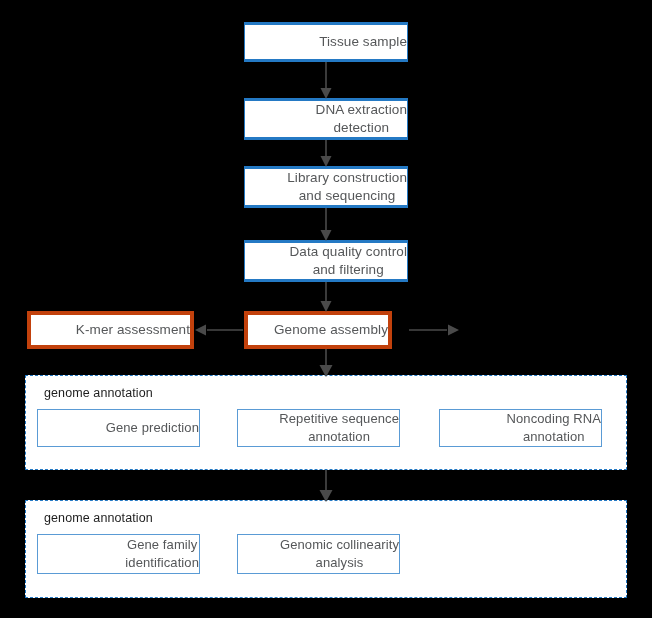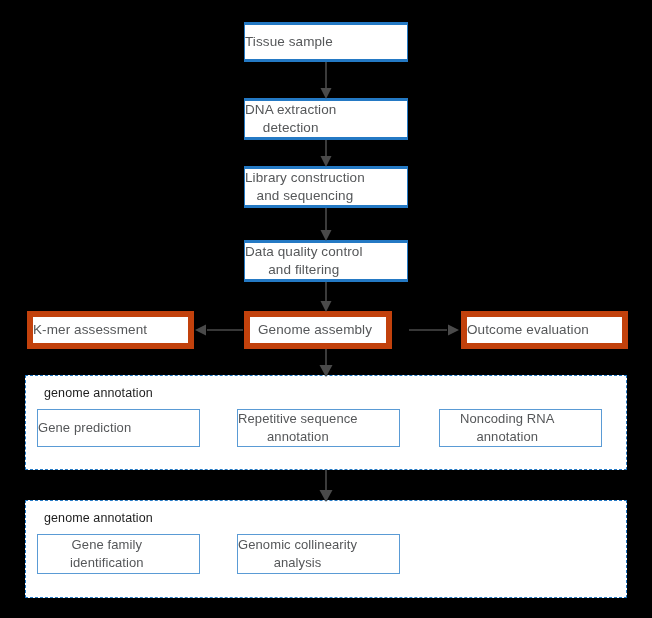--- a/index.html
+++ b/index.html
@@ -22,37 +22,37 @@
     background: #000000;
   }
 
   
   .node {
     position: absolute;
     background: #ffffff;
     box-sizing: border-box;
     display: flex;
     align-items: center;
-    justify-content: flex-start;
+    justify-content: flex-end;
     text-align: center;
     color: #555759;
     font-size: 13.5px;
     line-height: 1.35;
     letter-spacing: .1px;
   }
   
   .node.accent {
     border-top: 3px solid #2479c4;
     border-bottom: 3px solid #2479c4;
     border-left: 1px solid #2479c4;
     border-right: 1px solid #2479c4;
   }
   
   .node.plain {
-    border: 6px solid #c2410c;
+    border: 4px solid #c2410c;
   }
   
   .node.sub {
     border: 1px solid #5a9bd5;
     font-size: 13px;
   }
 
   
   .group {
     position: absolute;
@@ -107,23 +107,20 @@
   </div>
 
   <div class="node plain" id="box-kmer-assessment" style="left:27px; top:311px; width:167px; height:38px;">
     <span>K-mer assessment</span>
   </div>
 
   <div class="node plain" id="box-genome-assembly" style="left:244px; top:311px; width:148px; height:38px;padding-left:8px;">
     <span>Genome assembly</span>
   </div>
 
-  <div class="node plain" id="box-outcome-evaluation" style="left:461px; top:311px; width:167px; height:38px;">
-    <span>Outcome evaluation</span>
-  </div>
 
   <div class="group" id="group-genome-annotation-1" style="left:25px; top:375px; width:602px; height:95px;">
     <div class="group-title">genome annotation</div>
 
     <div class="node sub" style="position:absolute; left:11px; top:33px; width:163px; height:38px;">
       <span>Gene prediction</span>
     </div>
     <div class="node sub" style="position:absolute; left:211px; top:33px; width:163px; height:38px;">
       <span>Repetitive sequence<br>annotation</span>
     </div>

